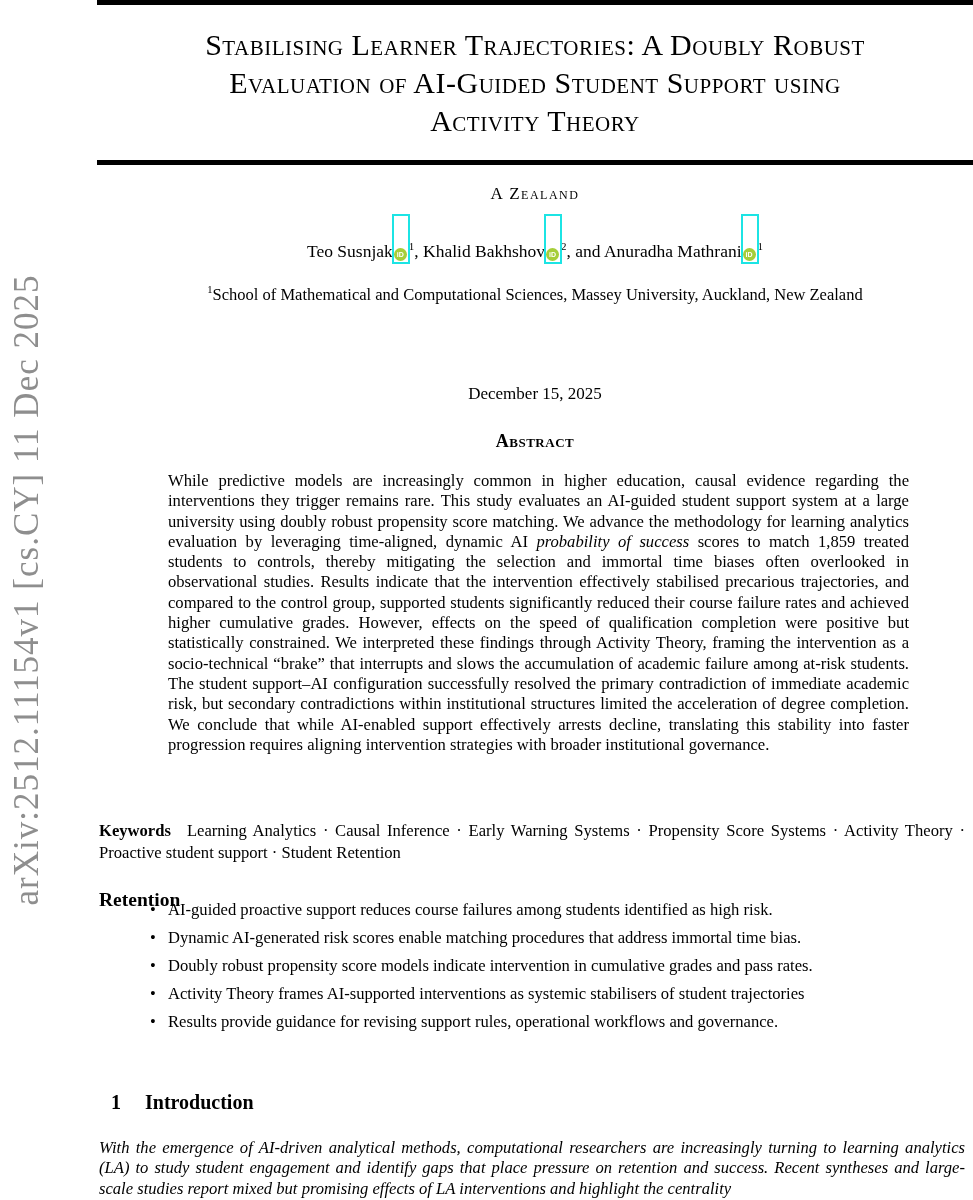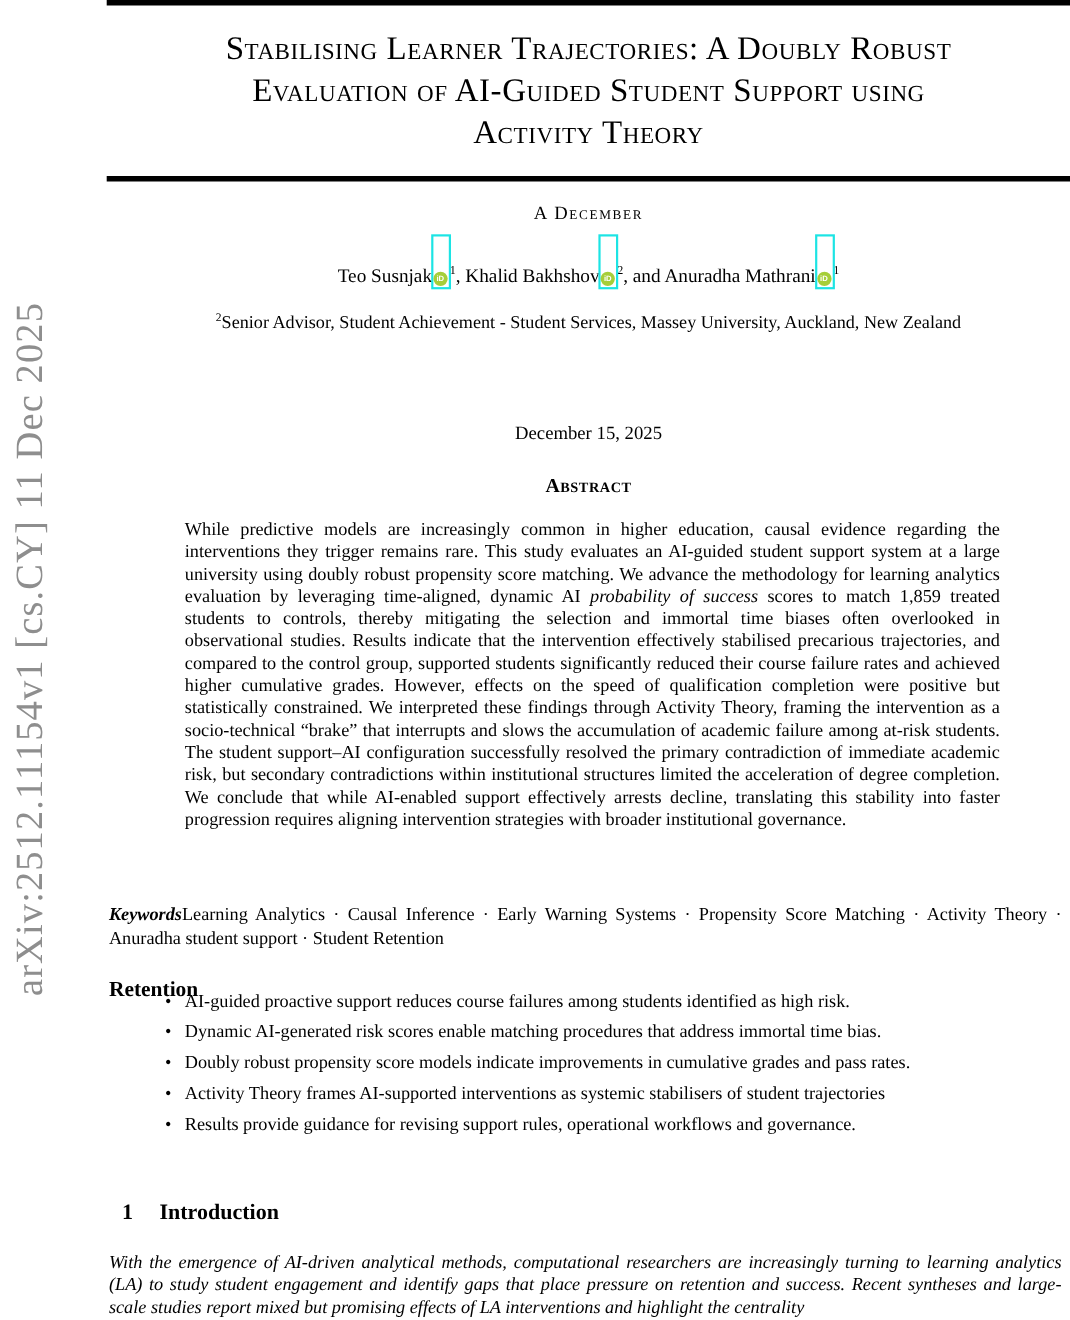--- a/index.html
+++ b/index.html
@@ -53,21 +53,21 @@
     font-size:18px;font-weight:bold;font-variant:small-caps;letter-spacing:0.5px;
   }
   .abstract-text{
     position:absolute;left:168px;width:741px;top:471px;margin:0;
     text-align:justify;font-size:16.6px;line-height:20.3px;
   }
   .keywords{
     position:absolute;left:99px;width:866px;top:820px;margin:0;
     text-align:justify;font-size:16.6px;line-height:21.5px;
   }
-  .kw-label{font-weight:bold;font-style:italic;margin-right:0;}
+  .kw-label{font-weight:bold;margin-right:16px;}
   .highlights-head{position:absolute;left:99px;top:889px;margin:0;font-size:19.5px;font-weight:bold;}
   .highlights-list{position:absolute;left:99px;top:896px;width:866px;margin:0;padding:0;list-style:none;}
   .highlights-list li{
     position:relative;padding-left:69px;height:28px;line-height:28px;font-size:16.6px;
   }
   .highlights-list li::before{
     content:"\2022";position:absolute;left:51px;top:0;font-size:16.6px;
   }
   .section-head{position:absolute;left:111px;top:1091px;margin:0;font-size:20px;font-weight:bold;}
   .sec-num{margin-right:24px;}
@@ -91,42 +91,42 @@
   <div class="rule rule-top"></div>
 
   <h1 class="paper-title">
     <div>Stabilising Learner Trajectories: A Doubly Robust</div>
     <div>Evaluation of AI-Guided Student Support using</div>
     <div>Activity Theory</div>
   </h1>
 
   <div class="rule rule-mid"></div>
 
-  <div class="preprint-label">A December</div>
+  <div class="preprint-label">A Zealand</div>
 
   <div class="authors-line"><span><span>Teo Susnjak</span><span class="orcid-anchor"><span class="orcid-linkbox"></span><span class="orcid-icon">iD</span></span><sup>1</sup><span>, </span></span><span><span>Khalid Bakhshov</span><span class="orcid-anchor"><span class="orcid-linkbox"></span><span class="orcid-icon">iD</span></span><sup>2</sup><span>, and </span></span><span><span>Anuradha Mathrani</span><span class="orcid-anchor"><span class="orcid-linkbox"></span><span class="orcid-icon">iD</span></span><sup>1</sup></span></div>
 
   <div class="affils">
-    <div><sup>2</sup><span>Senior Advisor, Student Achievement - Student Services, Massey University, Auckland, New Zealand</span></div>
+    <div><sup>1</sup><span>School of Mathematical and Computational Sciences, Massey University, Auckland, New Zealand</span></div>
   </div>
 
   <div class="date-line">December 15, 2025</div>
 
   <div class="abstract-head">Abstract</div>
 
   <p class="abstract-text"><span>While predictive models are increasingly common in higher education, causal evidence regarding the interventions they trigger remains rare. This study evaluates an AI-guided student support system at a large university using doubly robust propensity score matching. We advance the methodology for learning analytics evaluation by leveraging time-aligned, dynamic AI </span><em>probability of success</em><span> scores to match 1,859 treated students to controls, thereby mitigating the selection and immortal time biases often overlooked in observational studies. Results indicate that the intervention effectively stabilised precarious trajectories, and compared to the control group, supported students significantly reduced their course failure rates and achieved higher cumulative grades. However, effects on the speed of qualification completion were positive but statistically constrained. We interpreted these findings through Activity Theory, framing the intervention as a socio-technical “brake” that interrupts and slows the accumulation of academic failure among at-risk students. The student support–AI configuration successfully resolved the primary contradiction of immediate academic risk, but secondary contradictions within institutional structures limited the acceleration of degree completion. We conclude that while AI-enabled support effectively arrests decline, translating this stability into faster progression requires aligning intervention strategies with broader institutional governance.</span></p>
 
-  <p class="keywords"><span class="kw-label">Keywords</span><span>Learning Analytics · Causal Inference · Early Warning Systems · Propensity Score Matching · Activity Theory · Anuradha student support · Student Retention</span></p>
+  <p class="keywords"><span class="kw-label">Keywords</span><span>Learning Analytics · Causal Inference · Early Warning Systems · Propensity Score Systems · Activity Theory · Proactive student support · Student Retention</span></p>
 
   <h2 class="highlights-head">Retention</h2>
 
   <ul class="highlights-list">
     <li>AI-guided proactive support reduces course failures among students identified as high risk.</li>
     <li>Dynamic AI-generated risk scores enable matching procedures that address immortal time bias.</li>
-    <li>Doubly robust propensity score models indicate improvements in cumulative grades and pass rates.</li>
+    <li>Doubly robust propensity score models indicate intervention in cumulative grades and pass rates.</li>
     <li>Activity Theory frames AI-supported interventions as systemic stabilisers of student trajectories</li>
     <li>Results provide guidance for revising support rules, operational workflows and governance.</li>
   </ul>
 
   <h2 class="section-head"><span class="sec-num">1</span><span>Introduction</span></h2>
 
   <p class="intro-text">With the emergence of AI-driven analytical methods, computational researchers are increasingly turning to learning analytics (LA) to study student engagement and identify gaps that place pressure on retention and success. Recent syntheses and large-scale studies report mixed but promising effects of LA interventions and highlight the centrality</p>
 
 </div>
 

